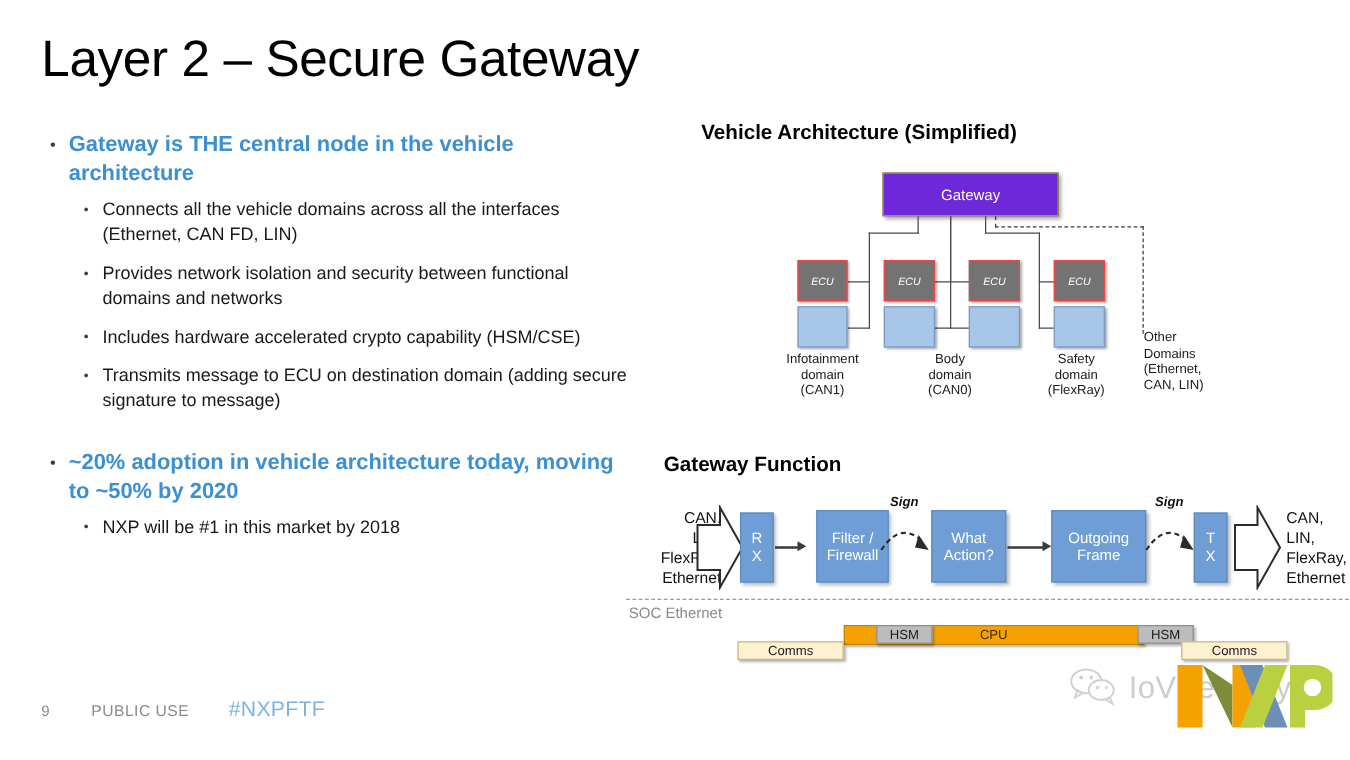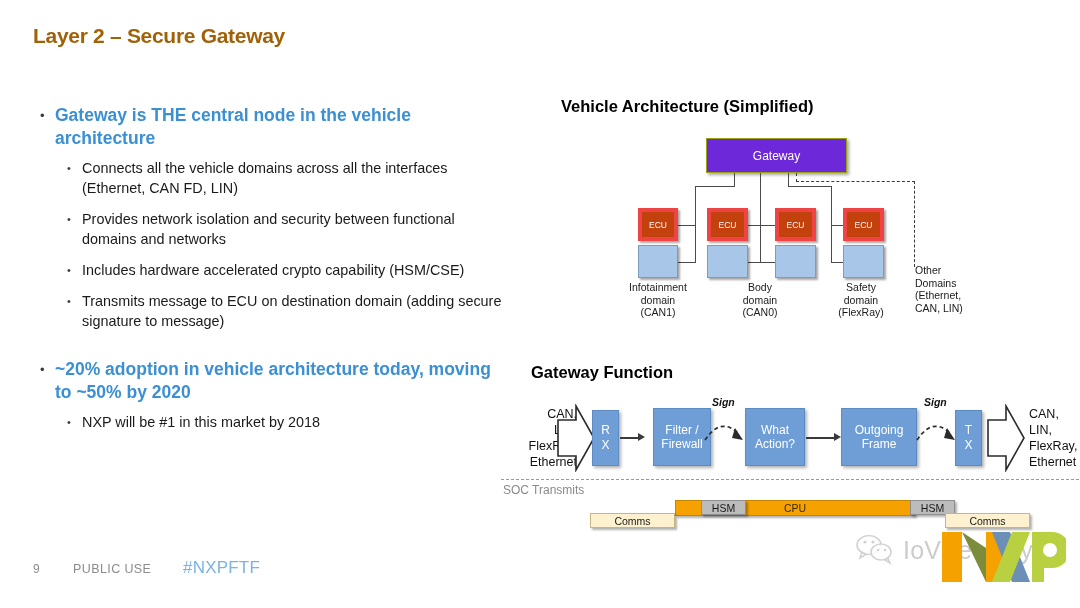--- a/index.html
+++ b/index.html
@@ -1,21 +1,21 @@
 <!DOCTYPE html>
 <html><head>
 <meta charset="utf-8">
 <style>
   html,body{margin:0;padding:0;background:#fff;}
   body{width:1080px;height:608px;position:relative;overflow:hidden;
        font-family:"Liberation Sans","DejaVu Sans",sans-serif;color:#000;}
 
   
-  .slide-title{position:absolute;left:33px;top:24px;font-size:21px;font-weight:bold;
-               letter-spacing:-0.3px;color:#a16207;white-space:nowrap;}
+  .slide-title{position:absolute;left:33px;top:24px;font-size:41px;font-weight:normal;
+               letter-spacing:-0.3px;color:#000000;white-space:nowrap;}
 
   
   .left-col{position:absolute;left:33px;top:104px;width:470px;}
   .b1{display:flex;margin-bottom:4px;}
   .b1 .dot{width:22px;flex:0 0 22px;color:#3b3b3b;font-size:13px;line-height:24px;text-align:left;padding-left:7px;box-sizing:border-box;}
   .b1 .txt{color:#3b8fd4;font-weight:bold;font-size:17.5px;line-height:23px;}
   .b2{display:flex;margin-bottom:11px;}
   .b2 .dot{width:49px;flex:0 0 49px;color:#3b3b3b;font-size:11px;line-height:20px;text-align:left;padding-left:34px;box-sizing:border-box;}
   .b2 .txt{color:#1a1a1a;font-size:14.4px;line-height:20px;}
   .sub-list{margin-top:8px;}
@@ -24,22 +24,22 @@
   
   .panel-title{position:absolute;font-size:16.5px;font-weight:bold;color:#000;}
   #va-title{left:561px;top:97px;}
   #gf-title{left:503px;top:363px;margin-left:28px;}
 
   .diagram{position:absolute;}
 
   
   .box{position:absolute;box-sizing:border-box;display:flex;align-items:center;
        justify-content:center;text-align:center;}
-  .ecu{background:#c2410c;border:4px solid #ef4444;color:#ffffff;font-size:8.5px;
-       box-shadow:1.5px 1.5px 2px rgba(0,0,0,.35);}
+  .ecu{background:#737373;border:1px solid #ef4444;color:#ffffff;font-size:8.5px;
+       box-shadow:1.5px 1.5px 2px rgba(0,0,0,.35);font-style:italic;}
   .plainblue{background:#a8c6e8;border:1px solid #7a9cc0;
        box-shadow:1.5px 1.5px 2px rgba(0,0,0,.35);}
   .gw{background:#6d28d9;border:1px solid #9aa312;color:#ffffff;font-size:12px;
        box-shadow:2px 2px 3px rgba(0,0,0,.35);}
   .dom-label{position:absolute;font-size:10.5px;line-height:12.6px;text-align:center;color:#1a1a1a;}
   .dom-label.left-al{text-align:left;}
 
   .ln{position:absolute;background:#4a4a4a;}
   .lnh{height:1.4px;}
   .lnv{width:1.4px;}
@@ -270,21 +270,21 @@
   </svg>
 
   <div class="io-text" style="left:1029px;top:406px;width:80px;text-align:left;">
     <div>CAN,</div>
     <div>LIN,</div>
     <div>FlexRay,</div>
     <div>Ethernet</div>
   </div>
 
   <div class="soc-divider" style="left:501px;top:479px;width:578px;"></div>
-  <div class="soc-label" style="left:503px;top:483px;">SOC Transmits</div>
+  <div class="soc-label" style="left:503px;top:483px;">SOC Ethernet</div>
 
   <div class="cpu" style="left:675px;top:500px;width:240px;height:16px;">
     <span>CPU</span>
   </div>
 
   <div class="hsm" style="left:701px;top:500px;width:45px;height:15px;">
     <span>HSM</span>
   </div>
   <div class="hsm" style="left:910px;top:500px;width:45px;height:15px;">
     <span>HSM</span>

